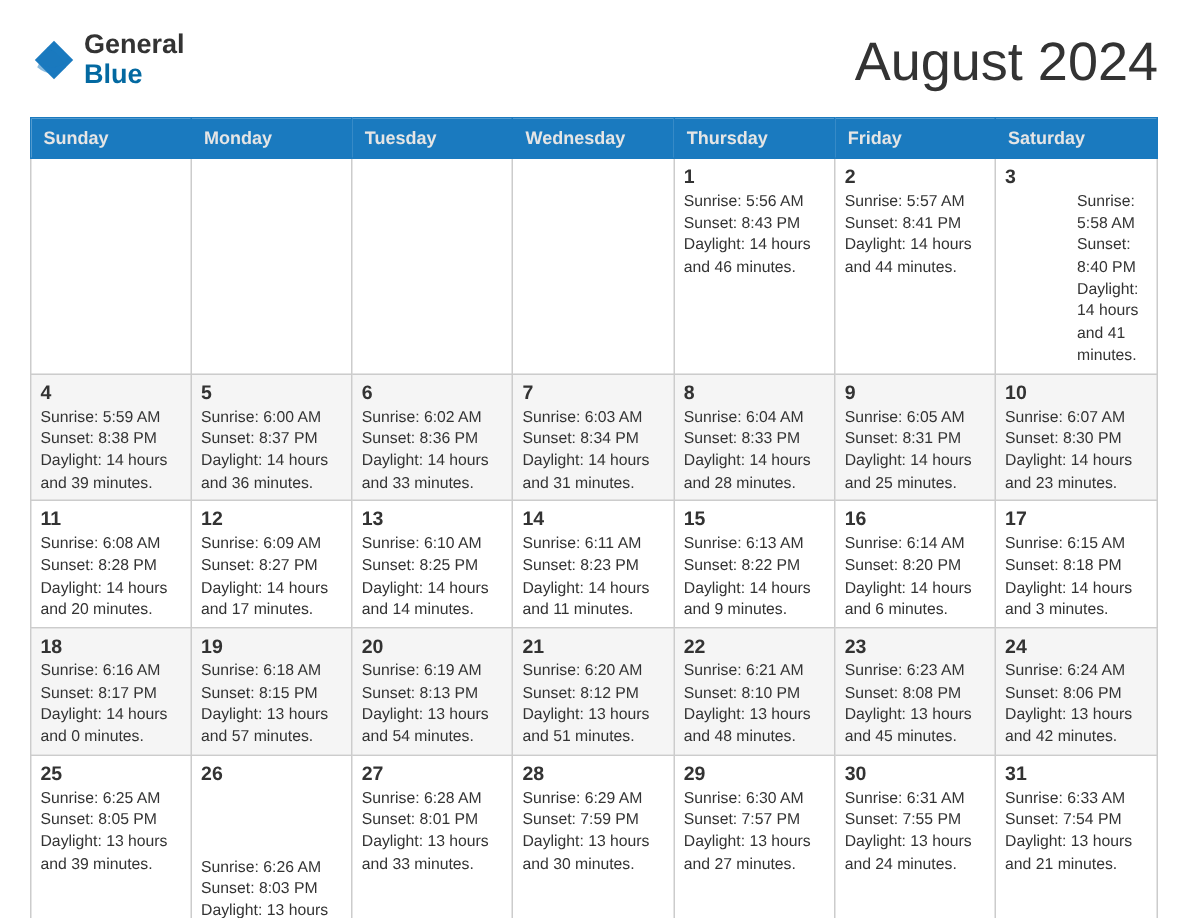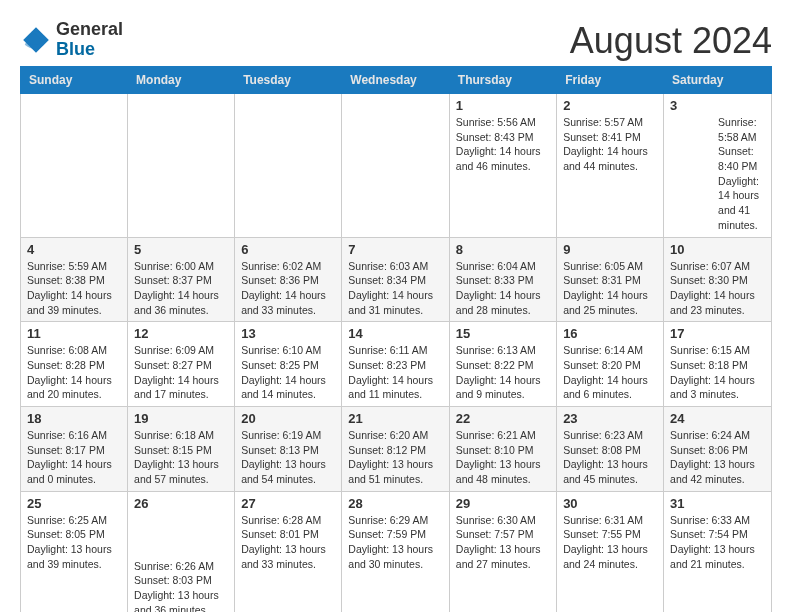--- a/index.html
+++ b/index.html
@@ -7,21 +7,21 @@
       font-family: Arial, sans-serif;
       background: #fff;
       width: 792px;
       min-height: 612px;
       padding: 20px;
     }
     .header {
       display: flex;
       align-items: flex-start;
       justify-content: space-between;
-      margin-bottom: 4px;
+      margin-bottom: 16px;
     }
     .logo {
       display: flex;
       align-items: center;
       gap: 4px;
     }
     .logo-text {
       font-size: 18px;
       font-weight: bold;
       line-height: 1.1;

